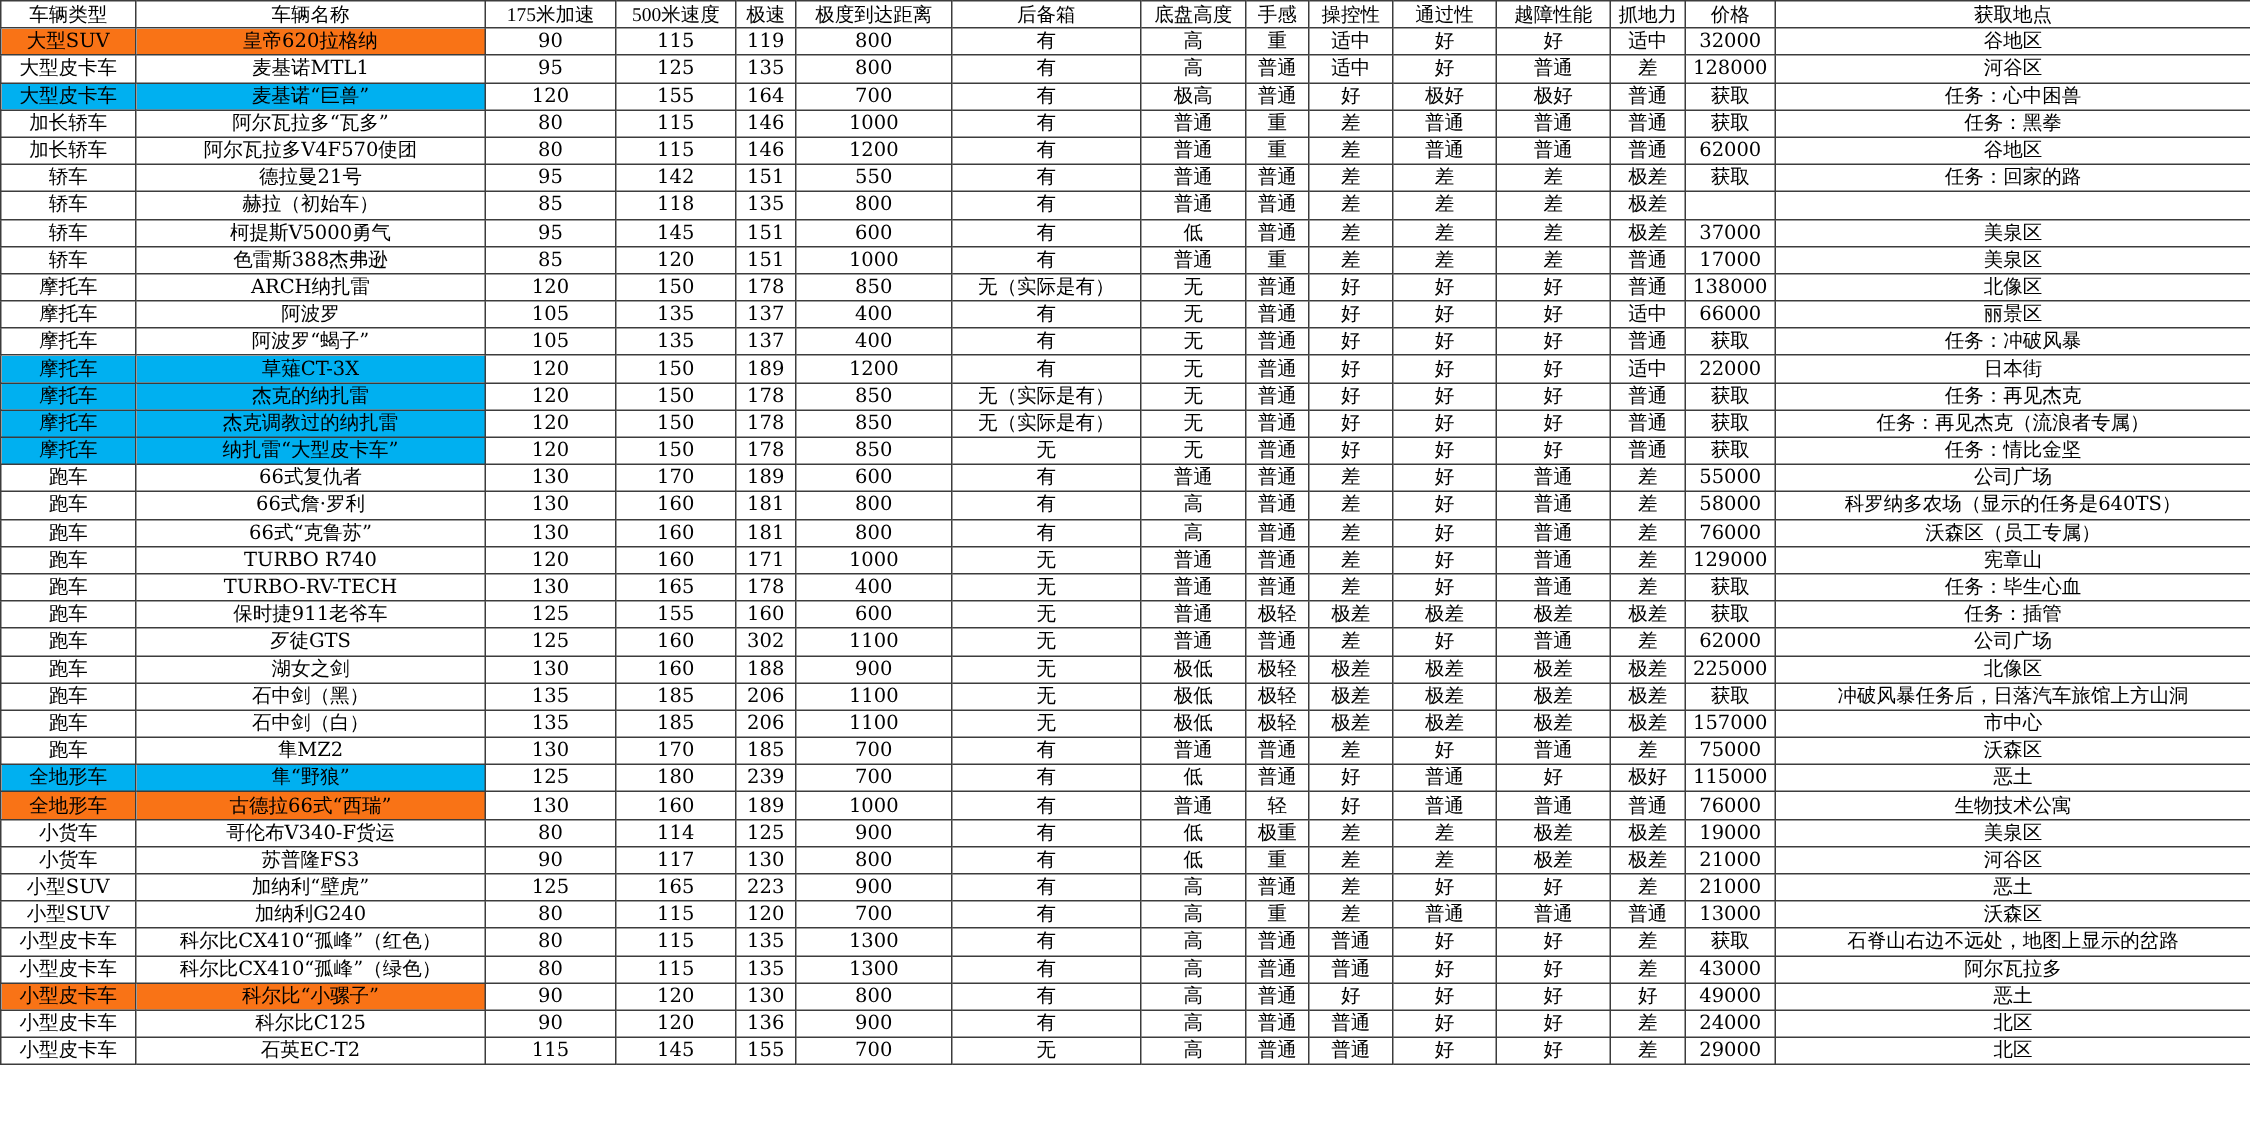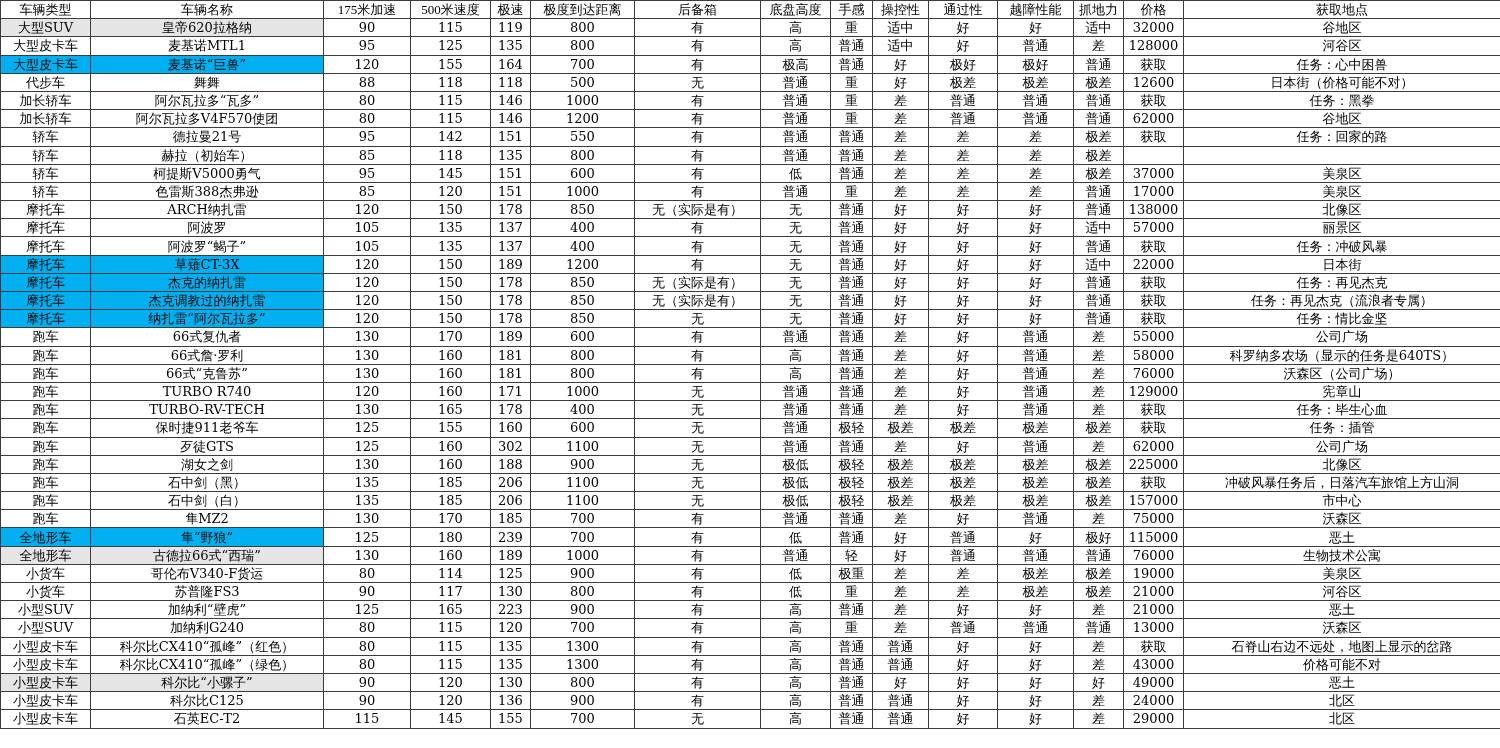--- a/index.html
+++ b/index.html
@@ -16,21 +16,21 @@
     border: 1px solid #3c3c3c;
     height: 17.2px;
     line-height: 17px;
     padding: 0 1px;
     text-align: center;
     white-space: nowrap;
     overflow: hidden;
     font-weight: normal;
   }
   table.sheet th { font-family: Liberation Serif, serif; font-size: 13px; }
-  td.hl-green { background: #e5e5e5; }
+  td.hl-green { background: #f97316; }
   td.hl-blue { background: #00B0F0; }
 </style>
 </head>
 <body>
 
 <table class="sheet">
   <colgroup>
     <col style="width:90px">
       <col style="width:233px">
       <col style="width:87px">
@@ -112,37 +112,20 @@
         <td>极高</td>
         <td>普通</td>
         <td>好</td>
         <td>极好</td>
         <td>极好</td>
         <td>普通</td>
         <td>获取</td>
         <td>任务：心中困兽</td>
       </tr>
       <tr>
-        <td>代步车</td>
-        <td>舞舞</td>
-        <td>88</td>
-        <td>118</td>
-        <td>118</td>
-        <td>500</td>
-        <td>无</td>
-        <td>普通</td>
-        <td>重</td>
-        <td>好</td>
-        <td>极差</td>
-        <td>极差</td>
-        <td>极差</td>
-        <td>12600</td>
-        <td>日本街（价格可能不对）</td>
-      </tr>
-      <tr>
         <td>加长轿车</td>
         <td>阿尔瓦拉多“瓦多”</td>
         <td>80</td>
         <td>115</td>
         <td>146</td>
         <td>1000</td>
         <td>有</td>
         <td>普通</td>
         <td>重</td>
         <td>差</td>
@@ -261,21 +244,21 @@
         <td>135</td>
         <td>137</td>
         <td>400</td>
         <td>有</td>
         <td>无</td>
         <td>普通</td>
         <td>好</td>
         <td>好</td>
         <td>好</td>
         <td>适中</td>
-        <td>57000</td>
+        <td>66000</td>
         <td>丽景区</td>
       </tr>
       <tr>
         <td>摩托车</td>
         <td>阿波罗“蝎子”</td>
         <td>105</td>
         <td>135</td>
         <td>137</td>
         <td>400</td>
         <td>有</td>
@@ -334,21 +317,21 @@
         <td>普通</td>
         <td>好</td>
         <td>好</td>
         <td>好</td>
         <td>普通</td>
         <td>获取</td>
         <td>任务：再见杰克（流浪者专属）</td>
       </tr>
       <tr>
         <td class="hl-blue">摩托车</td>
-        <td class="hl-blue">纳扎雷“阿尔瓦拉多”</td>
+        <td class="hl-blue">纳扎雷“大型皮卡车”</td>
         <td>120</td>
         <td>150</td>
         <td>178</td>
         <td>850</td>
         <td>无</td>
         <td>无</td>
         <td>普通</td>
         <td>好</td>
         <td>好</td>
         <td>好</td>
@@ -398,21 +381,21 @@
         <td>181</td>
         <td>800</td>
         <td>有</td>
         <td>高</td>
         <td>普通</td>
         <td>差</td>
         <td>好</td>
         <td>普通</td>
         <td>差</td>
         <td>76000</td>
-        <td>沃森区（公司广场）</td>
+        <td>沃森区（员工专属）</td>
       </tr>
       <tr>
         <td>跑车</td>
         <td>TURBO R740</td>
         <td>120</td>
         <td>160</td>
         <td>171</td>
         <td>1000</td>
         <td>无</td>
         <td>普通</td>
@@ -670,21 +653,21 @@
         <td>135</td>
         <td>1300</td>
         <td>有</td>
         <td>高</td>
         <td>普通</td>
         <td>普通</td>
         <td>好</td>
         <td>好</td>
         <td>差</td>
         <td>43000</td>
-        <td>价格可能不对</td>
+        <td>阿尔瓦拉多</td>
       </tr>
       <tr>
         <td class="hl-green">小型皮卡车</td>
         <td class="hl-green">科尔比“小骡子”</td>
         <td>90</td>
         <td>120</td>
         <td>130</td>
         <td>800</td>
         <td>有</td>
         <td>高</td>

